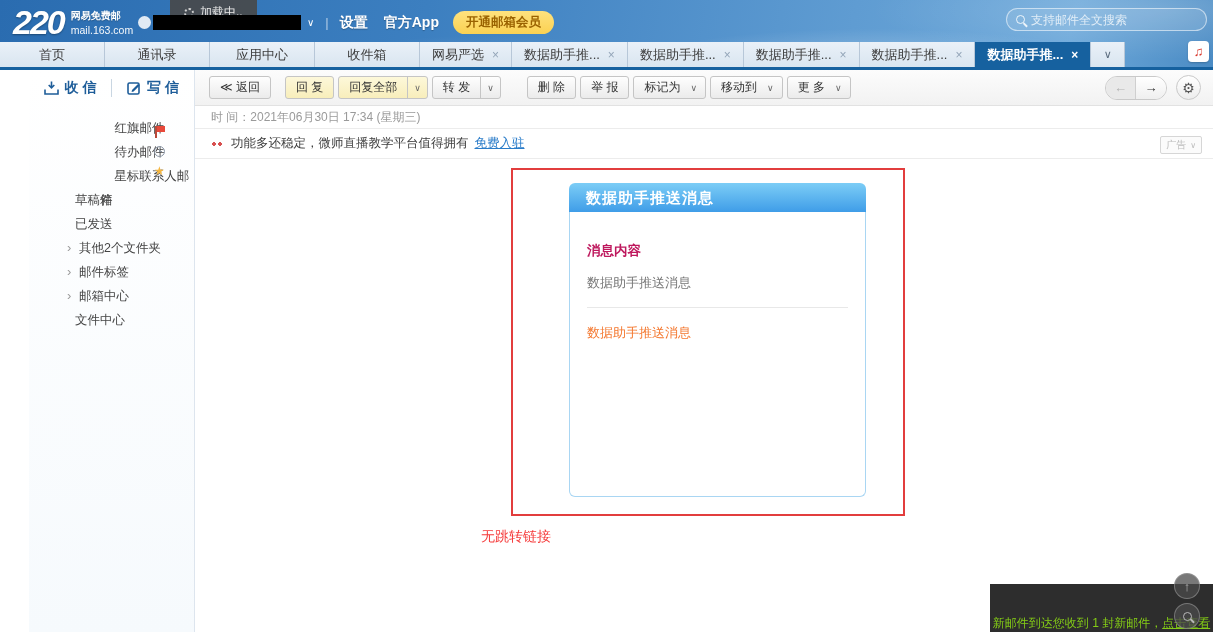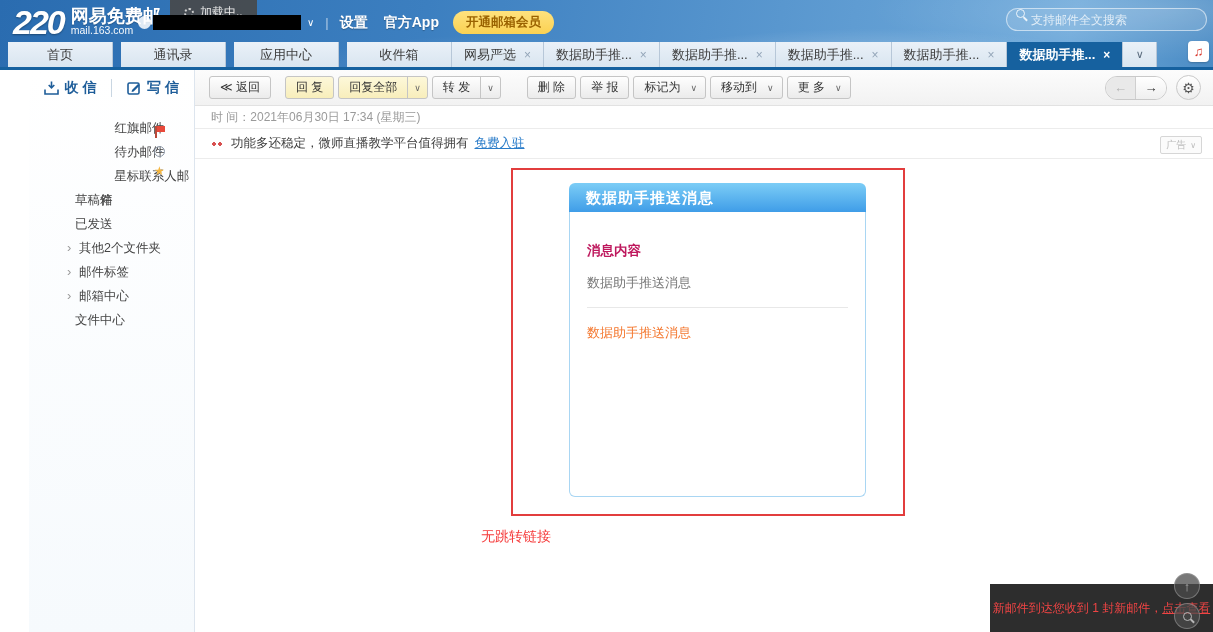--- a/index.html
+++ b/index.html
@@ -13,51 +13,51 @@
       radial-gradient(ellipse 340px 50px at 72% 95%, rgba(255,255,255,0.28), transparent 70%),
       radial-gradient(ellipse 420px 70px at 96% 15%, rgba(255,255,255,0.18), transparent 70%),
       radial-gradient(ellipse 260px 45px at 40% 100%, rgba(255,255,255,0.15), transparent 70%),
       linear-gradient(100deg,#2a6cb0 0%,#3c7fc0 35%,#5f9cd2 70%,#6ea9da 88%,#4a8bc4 100%);
   }
   .tabstrip { position:absolute; top:67px; left:0; width:100%; height:3px; background:#16619f; }
 
   .logo { position:absolute; left:13px; top:2px; display:flex; color:#fff; align-items:flex-start; }
   .logo-number { font-size:34px; font-weight:bold; font-style:italic; letter-spacing:-2px; line-height:40px; text-shadow:0 1px 2px rgba(0,0,0,0.35); }
   .logo-text { margin-left:7px; margin-top:6px; }
-  .logo-name { font-size:18px; font-weight:bold; line-height:16px; text-shadow:0 1px 1px rgba(0,0,0,0.25); }
+  .logo-name { font-size:10px; font-weight:bold; line-height:16px; text-shadow:0 1px 1px rgba(0,0,0,0.25); }
   .logo-domain { font-size:10.5px; line-height:13px; opacity:.95; }
 
   .loading-toast { position:absolute; left:170px; top:0; height:25px; padding:0 14px; z-index:1;
     background:rgba(72,72,72,0.9); color:#e8e8e8; font-size:12px; line-height:25px;
     border-radius:0 0 4px 4px; display:flex; align-items:center; gap:6px; }
   .spin { width:10px; height:10px; border-radius:50%; border:2px dotted #cfcfcf; display:inline-block; }
 
   .account-row { position:absolute; left:138px; top:11px; display:flex; align-items:center; z-index:2; }
   .avatar { width:13px; height:13px; border-radius:50%; background:rgba(255,255,255,0.85); margin-right:2px; }
   .redact { width:148px; height:15px; background:#000; }
   .acct-chevron { color:#fff; font-size:10px; margin-left:6px; }
   .hdr-sep { color:rgba(255,255,255,0.6); font-size:13px; margin:0 11px; }
   .hdr-link { color:#fff; font-size:14px; font-weight:bold; text-shadow:0 1px 1px rgba(0,0,0,0.25); text-decoration:none; cursor:pointer; }
   .hdr-link + .hdr-link { margin-left:16px; }
   .vip-pill { margin-left:14px; background:linear-gradient(#fee27e,#fbd152); color:#9a6200; font-size:12.5px; font-weight:bold;
     padding:3px 13px; border-radius:12px; cursor:pointer; }
 
   .searchbox { position:absolute; right:6px; top:8px; width:201px; height:23px; border:1px solid rgba(255,255,255,0.55);
-    border-radius:12px; background:rgba(255,255,255,0.10); display:flex; padding:0 9px; gap:6px; }
+    border-radius:12px; background:rgba(255,255,255,0.10); display:flex; align-items:center; padding:0 9px; gap:6px; }
   .mag { width:9px; height:9px; border:1.5px solid currentColor; border-radius:50%; position:relative; display:inline-block; flex:none; }
   .mag::after { content:""; position:absolute; width:5px; height:1.5px; background:currentColor; transform:rotate(45deg); right:-4px; bottom:-2px; }
   .searchbox .mag { color:rgba(255,255,255,0.85); }
   .searchbox input { flex:1; background:transparent; border:none; outline:none; color:#fff; font-size:12px; font-family:inherit; }
   .searchbox input::placeholder { color:rgba(255,255,255,0.75); }
 
   
   .tabbar { position:absolute; top:42px; left:0; height:25px; display:flex; }
   .tab { height:25px; display:flex; align-items:center; justify-content:center; gap:8px; padding:0 12px;
     background:linear-gradient(#eaf1f8,#d9e5f0); border-right:1px solid #b7c7d8; font-size:13px; color:#3c3c3c; cursor:pointer; white-space:nowrap; }
-  .tab.nav { width:105px; padding:4px;margin-left:8px; }
+  .tab.nav { width:105px; padding:4px; }
   .tab .tab-close { color:#93a5b8; font-size:12px; line-height:1; }
   .tab.active { background:#16619f; color:#fff; font-weight:bold; }
   .tab.active .tab-close { color:#fff; }
   .tab.overflow { width:34px; padding:0; color:#5a6b7d; font-size:11px; }
   .music-btn { position:absolute; top:41px; right:4px; width:21px; height:21px; background:#fff; border-radius:4px;
     display:flex; align-items:center; justify-content:center; color:#d8372c; font-size:13px; cursor:pointer; box-shadow:0 1px 2px rgba(0,0,0,0.2); }
 
   
   .main { position:absolute; top:70px; left:0; right:0; bottom:0; display:flex;margin-left:29px; }
   .sidebar { width:166px; flex:none; border-right:1px solid #dde5ee; background:linear-gradient(#ffffff,#f6fafd); }
@@ -123,22 +123,22 @@
   .cb-value.orange { color:#f4772e; padding-top:16px; }
   .caption { position:absolute; left:286px; top:458px; width:394px; text-align:left; color:#f53b3b; font-size:14px; }
 
   
   .fab { position:absolute; right:13px; width:26px; height:26px; border-radius:50%;
     background:rgba(75,75,75,0.75); border:1px solid rgba(160,160,160,0.55); color:#b8b8b8;
     display:flex; align-items:center; justify-content:center; z-index:6; font-size:13px; cursor:pointer; }
   .fab-top { bottom:33px; }
   .fab-search { bottom:3px; }
   .fab .mag { color:#b8b8b8; }
-  .toast { position:absolute; right:0; bottom:0; width:223px; height:48px; background:#2d2d2d; color:#ef4444;
-    font-size:12px; display:flex; align-items:center; justify-content:center; z-index:5; white-space:nowrap; }
+  .toast { position:absolute; right:0; bottom:0; width:223px; height:48px; background:#2d2d2d; color:#84cc16;
+    font-size:12px; display:flex; align-items:flex-end; justify-content:center; z-index:5; white-space:nowrap; }
   .toast u { cursor:pointer; }
 </style>
 </head>
 <body>
 
 <div class="screen">
 
   <div class="topwrap">
     <div class="logo">
       <span class="logo-number">220</span>

